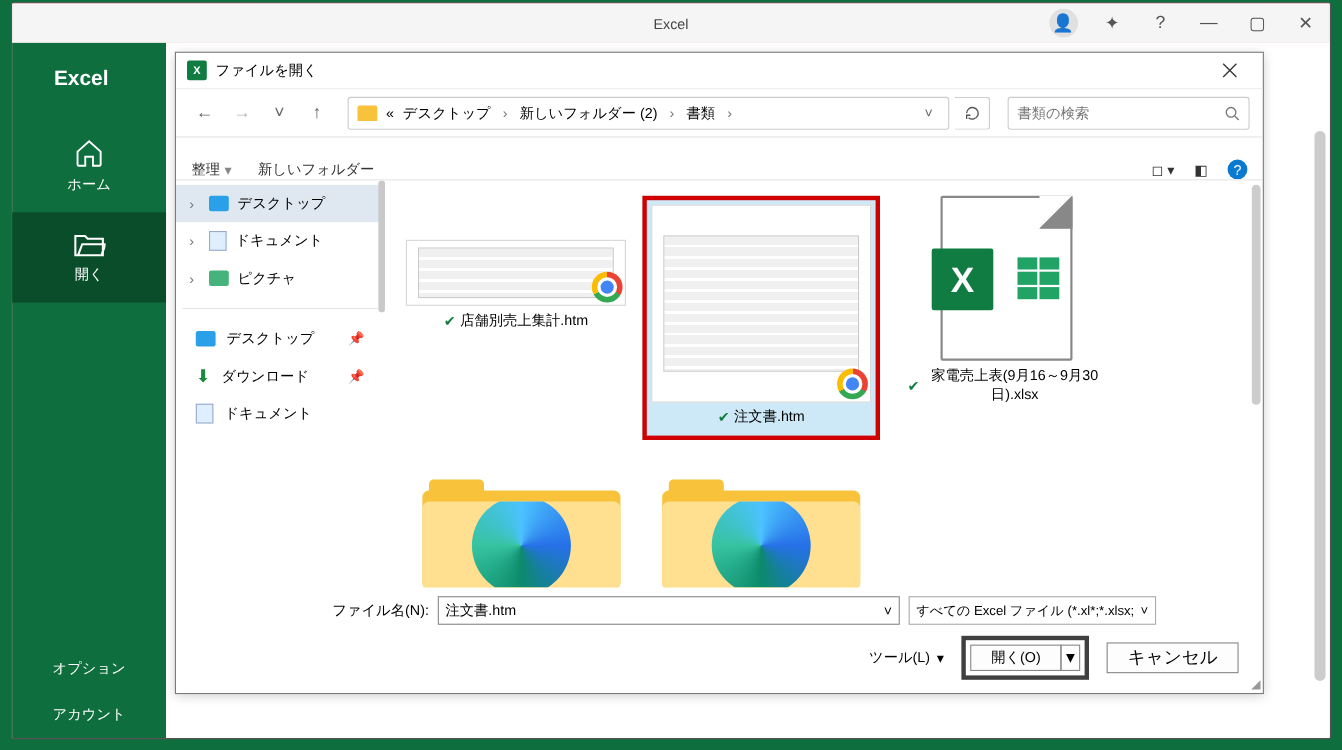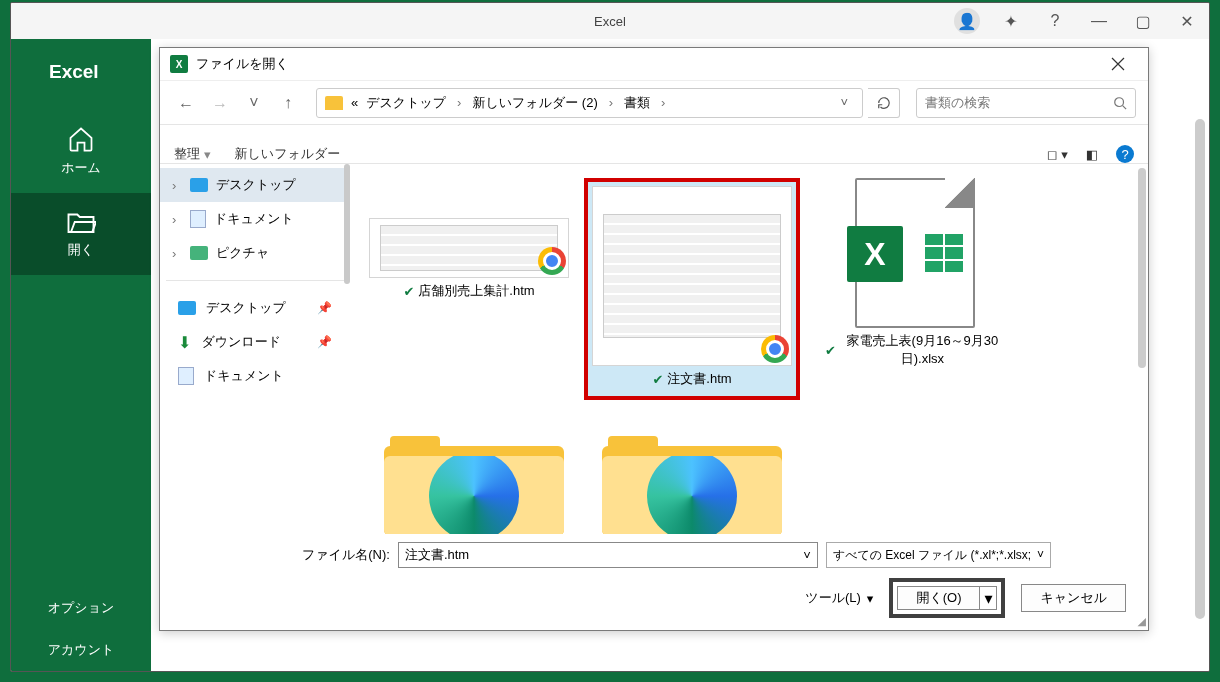--- a/index.html
+++ b/index.html
@@ -67,21 +67,21 @@
 .folder-tab { position: absolute; left: 6px; top: 0; width: 50px; height: 18px; background: #f8c23a; border-radius: 4px 4px 0 0; }
 .folder-front { position: absolute; inset: 20px 0 0 0; background: #ffe090; border-radius: 6px; display: flex; align-items: center; justify-content: center; overflow: hidden; }
 .edge-circle { width: 90px; height: 90px; border-radius: 50%; background: conic-gradient(from 180deg, #0c8a6a, #36c3a0, #4cc2ff, #2670e8, #0c8a6a); }
 .dlg-bottom { padding: 8px 22px 12px; display: flex; flex-direction: column; gap: 10px; }
 .filename-row { display: flex; align-items: center; gap: 8px; }
 .filename-label { font-size: 13px; }
 .filename-input { flex: 1; max-width: 420px; height: 26px; border: 1px solid #888; padding: 0 6px; font-size: 13px; display: flex; align-items: center; justify-content: space-between; }
 .filetype { width: 225px; height: 26px; border: 1px solid #aaa; padding: 0 6px; font-size: 12px; display: flex; align-items: center; justify-content: space-between; }
 .action-row { display: flex; align-items: center; justify-content: flex-end; gap: 16px; }
 .tools { font-size: 13px; display: flex; align-items: center; gap: 6px; }
-.btn { height: 28px; border: 1px solid #888; background: #fdfdfd; font-size: 13px; padding: 0 18px; display: flex; align-items: center; justify-content: center; cursor: pointer; }
+.btn { height: 28px; border: 1px solid #888; background: #fdfdfd; font-size: 16px; padding: 0 18px; display: flex; align-items: center; justify-content: center; cursor: pointer; }
 .open-wrap { display: flex; border: 4px solid #404040; padding: 4px; }
 .open-btn { height: 24px; border: 1px solid #888; background: #fdfdfd; font-size: 13px; padding: 0 18px; display: flex; align-items: center; }
 .open-dd { width: 18px; height: 24px; border: 1px solid #888; border-left: 1px solid #888; display: flex; align-items: center; justify-content: center; margin-left: -1px; }
 .files::after { content: ""; position: absolute; right: 2px; top: 4px; width: 8px; height: 200px; background: #ccc; border-radius: 4px; }
 .content-scroll { position: absolute; right: 4px; top: 80px; width: 10px; height: 500px; background: #ccc; border-radius: 5px; }
 .resize-grip { position: absolute; right: 2px; bottom: 2px; color: #999; font-size: 11px; }
 </style>
 </head>
 <body>
 

